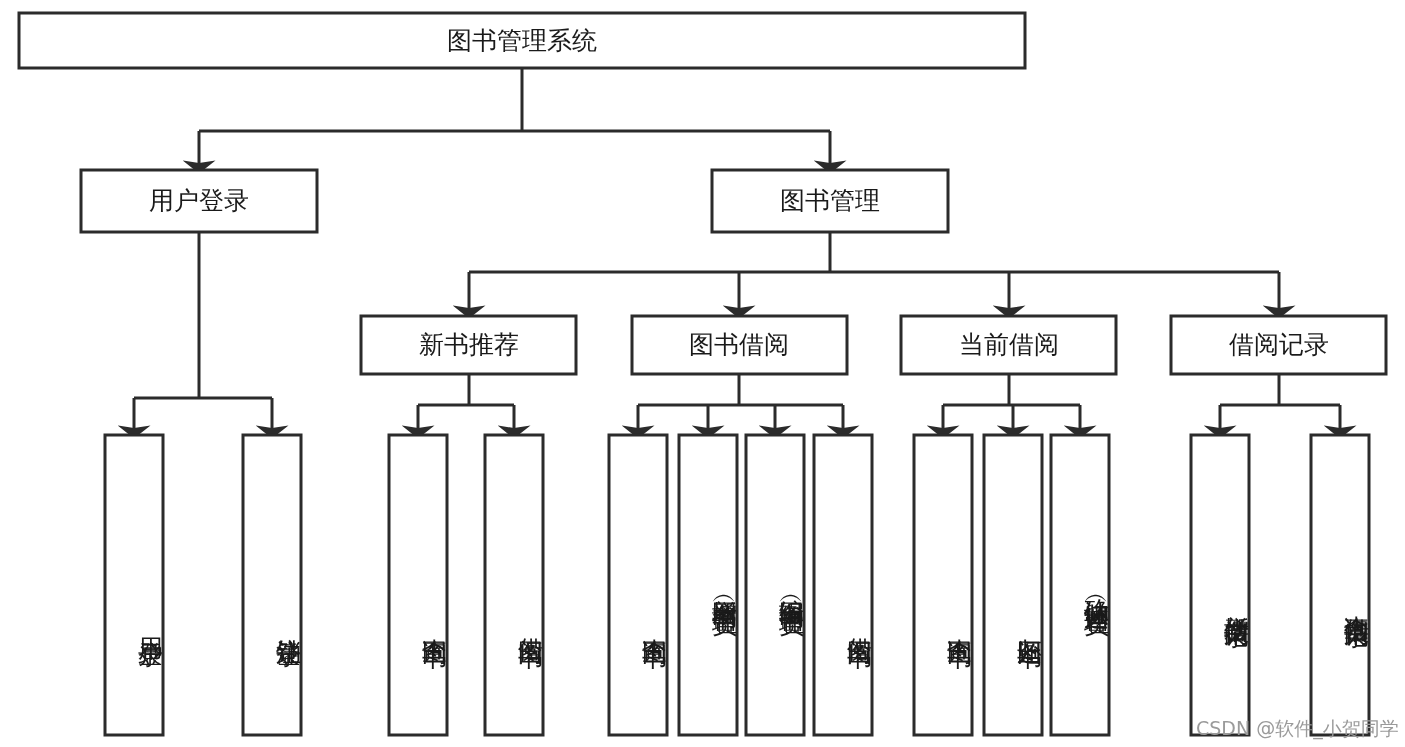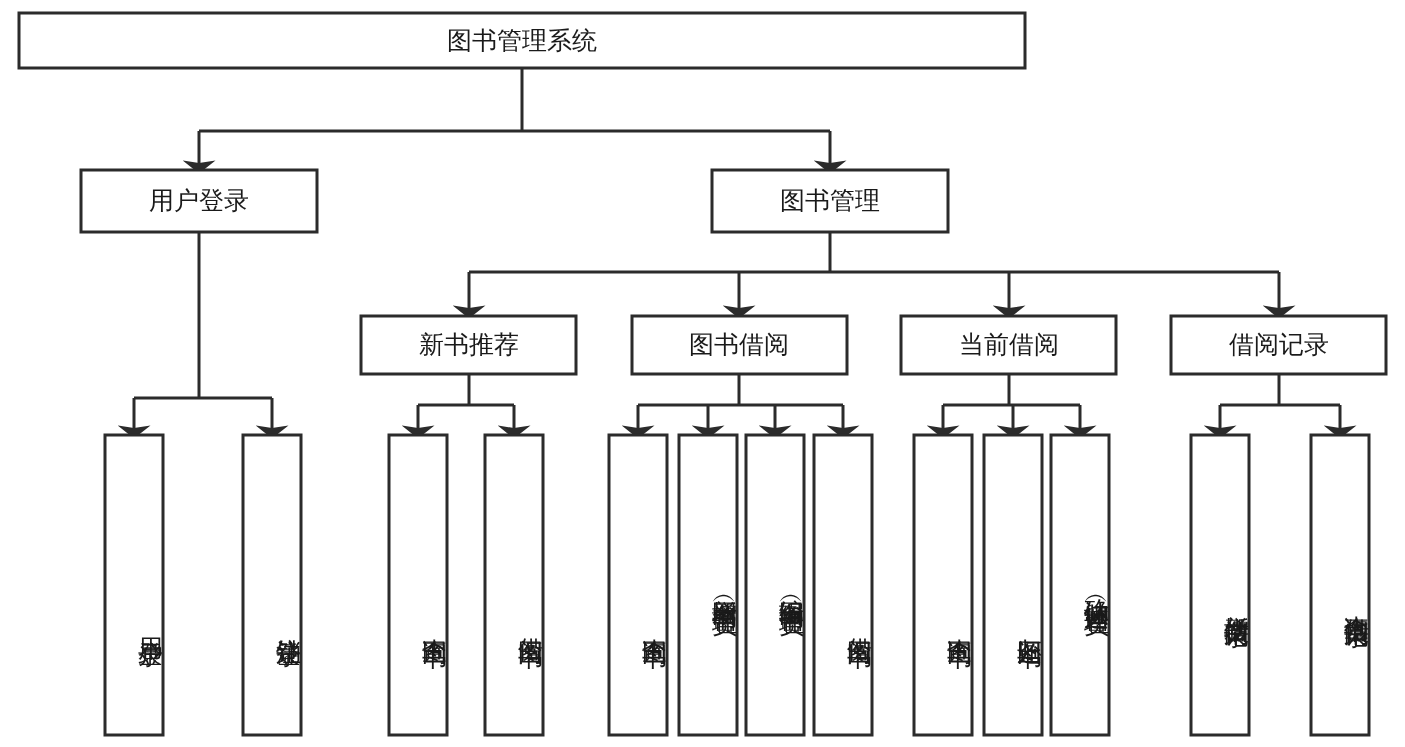--- a/index.html
+++ b/index.html
@@ -145,14 +145,15 @@
   <div class="vtext" style="left:609px;top:512px;width:58px;height:220px;">查询图书</div>
   <div class="vtext" style="left:679px;top:444px;width:58px;height:288px;">新增图书（管理员）</div>
   <div class="vtext" style="left:746px;top:444px;width:58px;height:288px;">编辑图书（管理员）</div>
   <div class="vtext" style="left:814px;top:512px;width:58px;height:220px;">借阅图书</div>
   <div class="vtext" style="left:914px;top:512px;width:58px;height:220px;">查询图书</div>
   <div class="vtext" style="left:984px;top:512px;width:58px;height:220px;">归还图书</div>
   <div class="vtext" style="left:1051px;top:444px;width:58px;height:288px;">确认归还（管理员）</div>
   <div class="vtext" style="left:1191px;top:470px;width:58px;height:262px;">新增借阅记录</div>
   <div class="vtext" style="left:1311px;top:470px;width:58px;height:262px;">查询借阅记录</div>
 
+  <div class="watermark" style="left:1196px;top:716px;">CSDN @软件_小贺同学</div>
 
 </div>
 
 </body></html>

